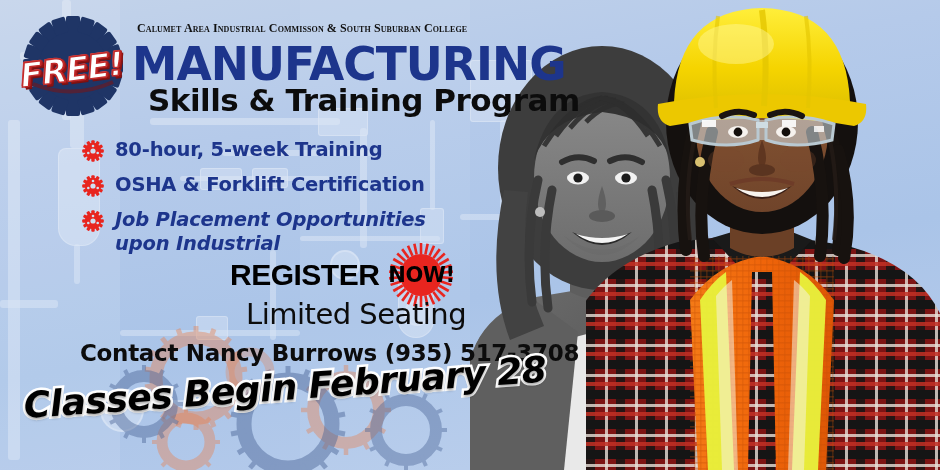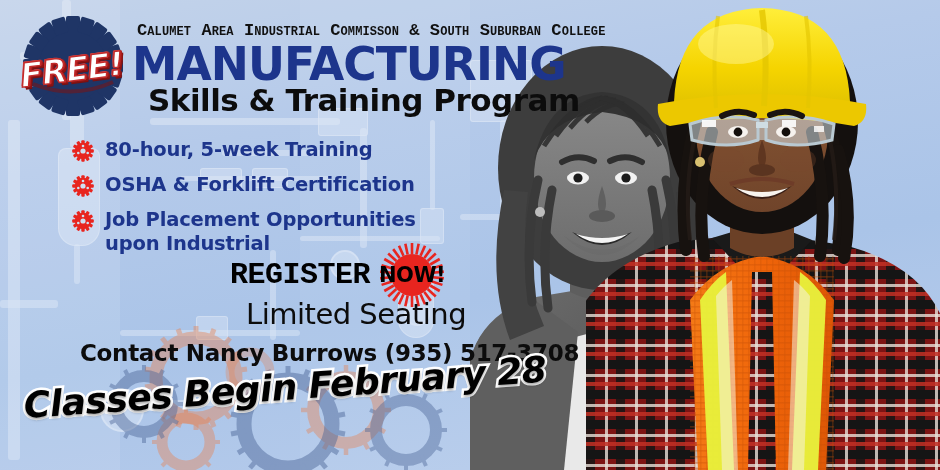--- a/index.html
+++ b/index.html
@@ -37,56 +37,56 @@
       1px 0 0 #b02020, 2px 0 0 #b02020, 2px 1px 0 #8c1414,
       3px 2px 0 #8c1414, 3px 3px 0 #7a1010,
       -1px -1px 0 #d94a4a, 0 -1px 0 #d94a4a;
     -webkit-text-stroke:1.5px #c22b2b;
     white-space:nowrap;
   }
 
   
   #org-line{
     position:absolute;left:137px;top:21px;
-    font-family:Liberation Mono, monospace;
-    font-weight:bold;font-size:17px;color:#111;
+    font-family:Liberation Serif, serif;
+    font-weight:bold;font-size:12px;color:#111;
     letter-spacing:.1px;white-space:nowrap;
     font-variant:small-caps;
   }
   #headline{
     position:absolute;left:132px;top:36px;
     font-family:"DejaVu Sans", sans-serif;
     font-weight:bold;font-size:47px;letter-spacing:-1px;
     color:#1d358c;white-space:nowrap;
     transform:scaleX(.97);transform-origin:left top;
   }
   #subhead{
     position:absolute;left:148px;top:82px;
     font-family:"DejaVu Sans", sans-serif;
     font-weight:bold;font-size:31px;letter-spacing:-.5px;
     color:#0c0c0c;white-space:nowrap;
   }
 
   
-  #bullets{position:absolute;left:72px;top:138px;}
+  #bullets{position:absolute;left:82px;top:138px;}
   .bullet{display:flex;align-items:flex-start;margin-bottom:11px;}
   .bullet-icon{width:22px;height:22px;flex:0 0 22px;margin-top:2px;margin-right:11px;position:relative;}
   .bullet-text{
     font-family:"DejaVu Sans", sans-serif;
     font-weight:bold;font-size:19.5px;line-height:24px;
     color:#1d358c;white-space:nowrap;letter-spacing:-.2px;
   }
 
   
   #register-row{
     position:absolute;left:230px;top:258px;
     display:flex;align-items:center;
   }
   #register-word{
-    font-family:Liberation Mono, monospace;
+    font-family:Liberation Sans, sans-serif;
     font-weight:bold;font-size:30px;color:#000;letter-spacing:-.5px;
   }
   #now-wrap{position:relative;margin-left:9px;}
   #starburst{
     position:absolute;left:50%;top:50%;
     width:66px;height:66px;margin-left:-33px;margin-top:-33px;
   }
   #now-word{
     position:relative;
     font-family:"DejaVu Sans", sans-serif;
@@ -642,21 +642,21 @@
             <circle r="2.6" fill="#cfe0f2"></circle>
             <circle cx="0" cy="-5" r="1.3" fill="#cfe0f2"></circle>
             <circle cx="4.7" cy="2" r="1.3" fill="#cfe0f2"></circle>
             <circle cx="-4.7" cy="2" r="1.3" fill="#cfe0f2"></circle>
           </g>
         </svg>
       </span>
       <span class="bullet-text">OSHA &amp; Forklift Certification</span>
     </div>
 
-    <div class="bullet" style="margin-bottom:0;">
+    <div class="bullet" style="margin-bottom:0;font-style:italic;">
       <span class="bullet-icon">
         <svg viewBox="0 0 22 22" width="22" height="22">
           <g transform="translate(11,11)" fill="#e8251f">
             <circle r="8.2"></circle>
             <g>
               <rect x="-1.7" y="-10.8" width="3.4" height="4" rx="1"></rect>
               <g transform="rotate(30)">
                   <rect x="-1.7" y="-10.8" width="3.4" height="4" rx="1"></rect>
                 </g>
               <g transform="rotate(60)">

